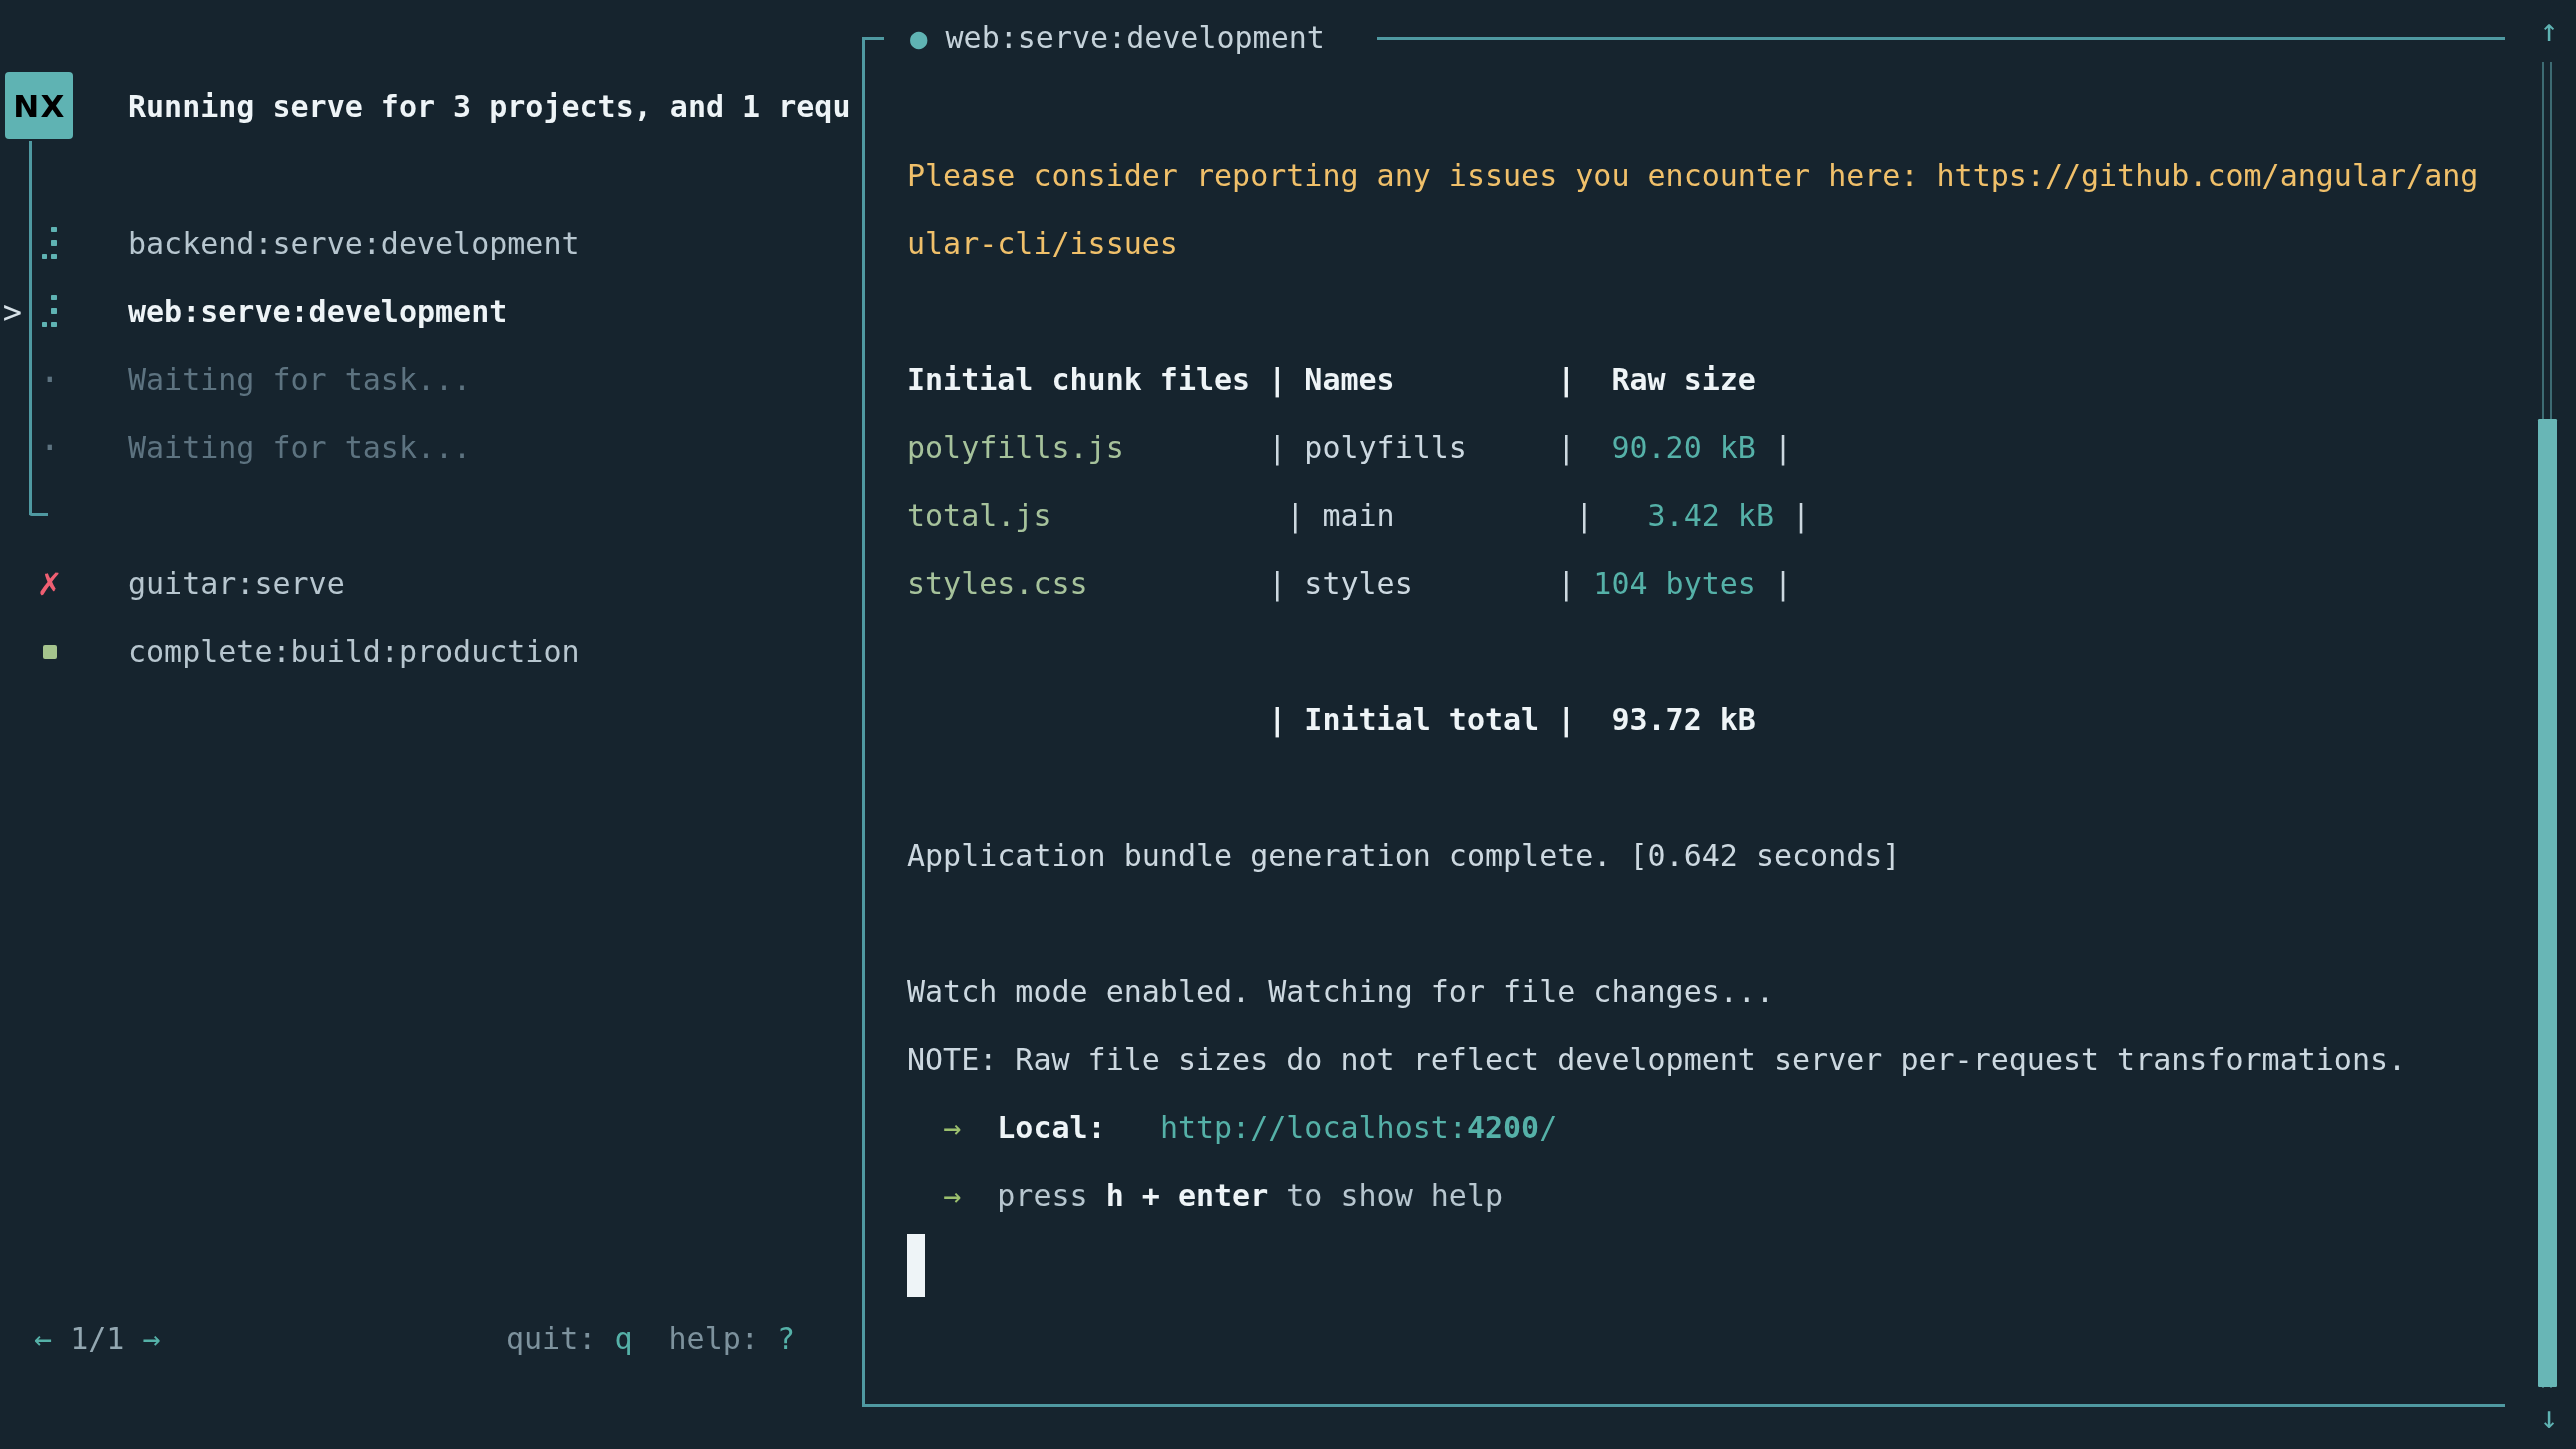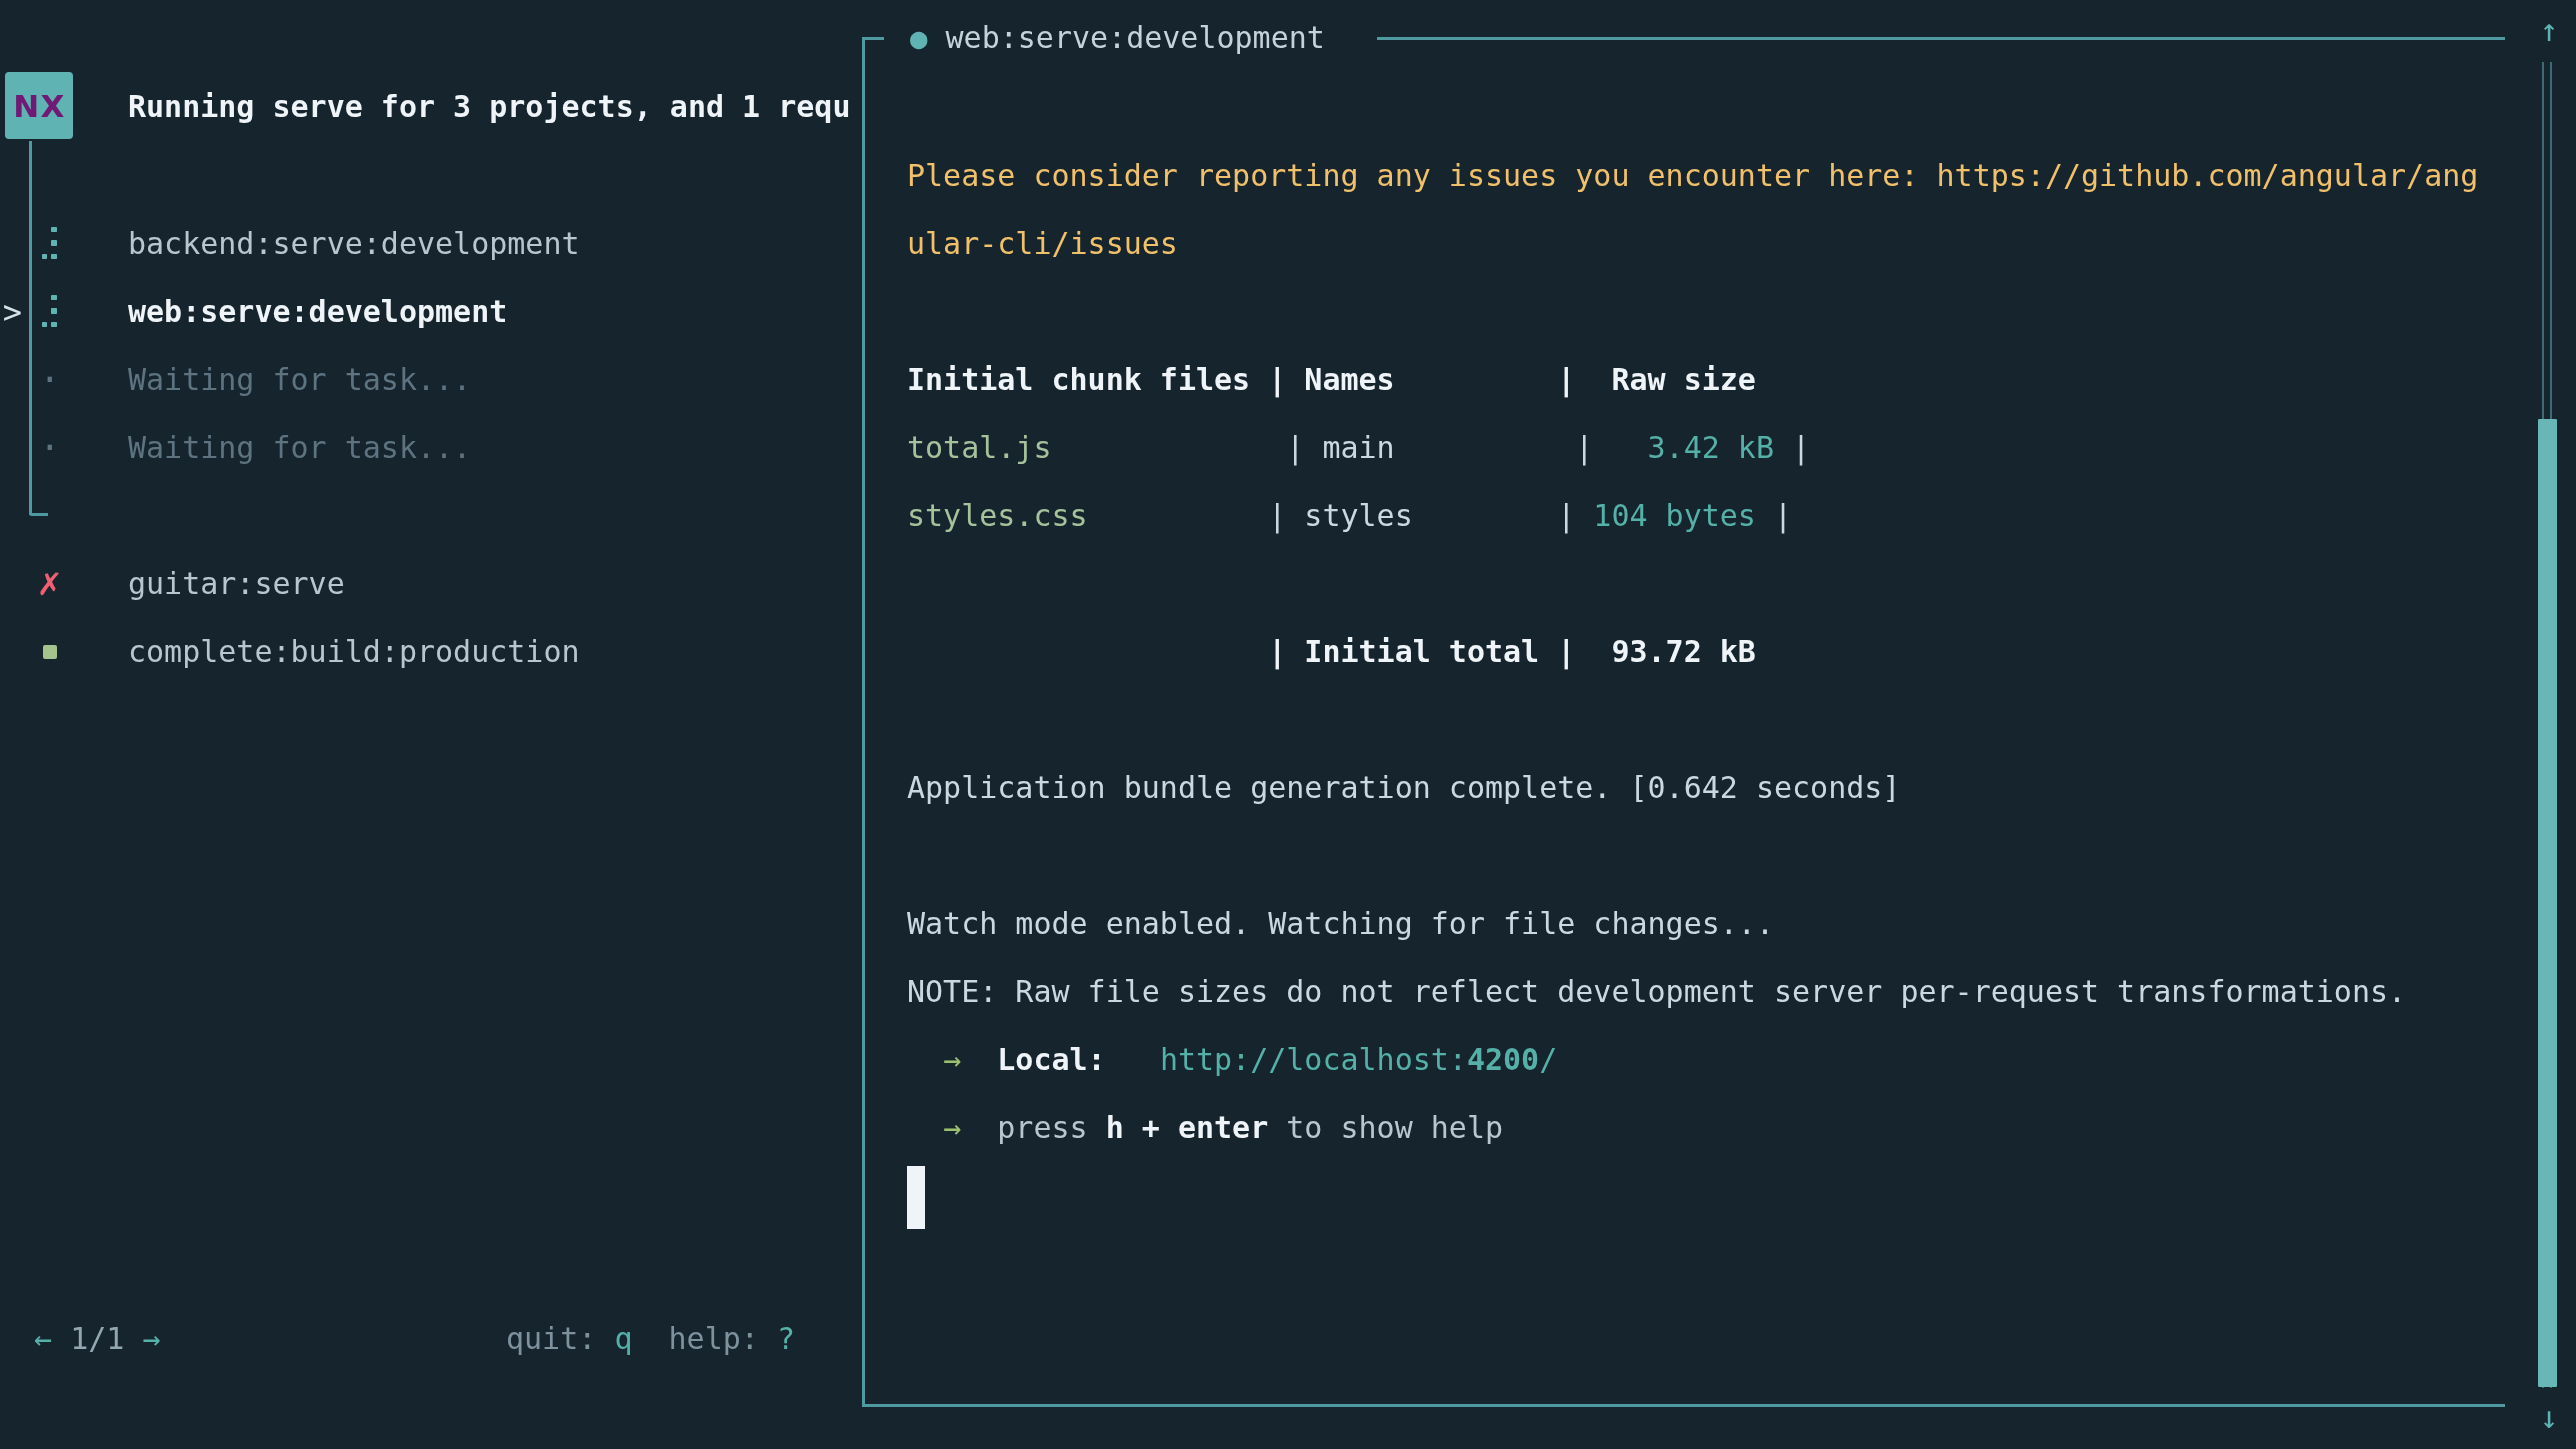--- a/index.html
+++ b/index.html
@@ -26,21 +26,21 @@
   html,body{background:#000;}
   body{font-family:"DejaVu Sans Mono","Liberation Mono",monospace;}
   .screen{
     position:relative;width:2576px;height:1449px;background:var(--bg);
     overflow:hidden;font-size:30px;line-height:68px;color:var(--fg);
   }
   
   .nx-logo{
     position:absolute;left:5.4px;top:72px;width:68px;height:67px;
     background:var(--teal);border-radius:4px;display:flex;align-items:center;justify-content:center;
-    font-family:"DejaVu Sans","Liberation Sans",sans-serif;font-weight:bold;font-size:31px;color:#701a75;
+    font-family:"DejaVu Sans","Liberation Sans",sans-serif;font-weight:bold;font-size:31px;color:#000000;
     letter-spacing:1.3px;
   }
   .app-title{
     position:absolute;left:128px;top:73px;height:68px;width:734px;
     font-weight:bold;color:var(--bright);white-space:pre;overflow:hidden;
   }
   .bracket-v{position:absolute;left:29px;top:141px;width:2.7px;height:374px;background:var(--border);}
   .bracket-foot{position:absolute;left:29px;top:513px;width:19px;height:2.7px;background:var(--border);border-bottom-left-radius:2.7px;}
   .task-list{position:absolute;left:0;top:210px;width:844px;}
   .task-row{position:relative;height:68px;white-space:pre;overflow:hidden;}
@@ -123,20 +123,21 @@
   <div class="pb pb-left"></div>
   <div class="pb pb-bottom"></div>
 
   <div class="panel-title"><span class="bullet">●</span><span> </span><span class="ttl">web:serve:development</span></div>
 
   <div class="term" id="term">
       <div class="term-line"><span class="seg-yellow">Please consider reporting any issues you encounter here: https://github.com/angular/ang</span></div>
       <div class="term-line"><span class="seg-yellow">ular-cli/issues</span></div>
       <div class="term-line"></div>
       <div class="term-line"><span class="seg-bold">Initial chunk files | Names         |  Raw size</span></div>
+      <div class="term-line"><span class="seg-file">polyfills.js        </span><span class="seg-fg">| polyfills     | </span><span class="seg-teal"> 90.20 kB</span><span class="seg-fg"> |</span></div>
       <div class="term-line"><span class="seg-file">total.js             </span><span class="seg-fg">| main          | </span><span class="seg-teal">  3.42 kB</span><span class="seg-fg"> |</span></div>
       <div class="term-line"><span class="seg-file">styles.css          </span><span class="seg-fg">| styles        | </span><span class="seg-teal">104 bytes</span><span class="seg-fg"> |</span></div>
       <div class="term-line"></div>
       <div class="term-line"><span class="seg-bold">                    | Initial total |  93.72 kB</span></div>
       <div class="term-line"></div>
       <div class="term-line"><span class="seg-fg">Application bundle generation complete. [0.642 seconds]</span></div>
       <div class="term-line"></div>
       <div class="term-line"><span class="seg-fg">Watch mode enabled. Watching for file changes...</span></div>
       <div class="term-line"><span class="seg-fg">NOTE: Raw file sizes do not reflect development server per-request transformations.</span></div>
       <div class="term-line"><span class="seg-fg">  </span><span class="seg-garrow">→</span><span class="seg-fg">  </span><span class="seg-bold">Local:</span><span class="seg-fg">   </span><span class="seg-teal">http://localhost:</span><span class="seg-tealbold">4200</span><span class="seg-teal">/</span></div>

